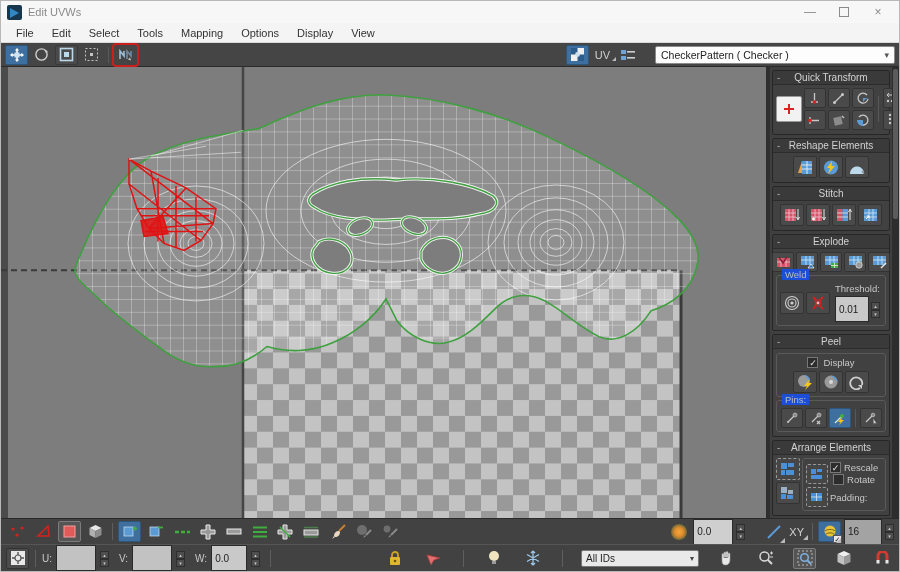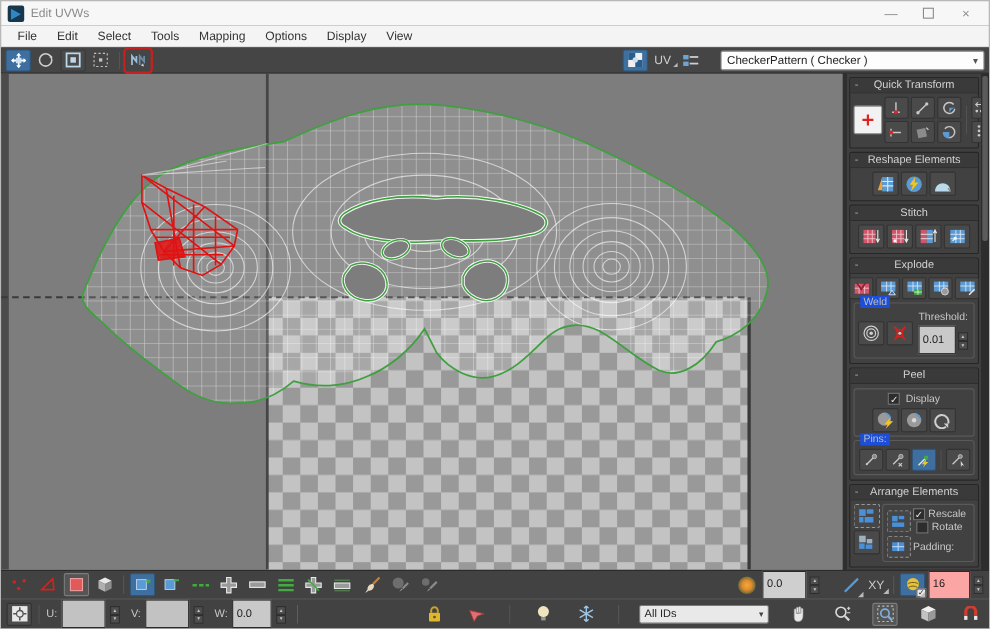--- a/index.html
+++ b/index.html
@@ -724,21 +724,21 @@
       </div>
       <div class="xy">XY</div>
       <div class="bsep"></div>
       <div class="bbtn bluebg corner" style="position:relative">
         <svg width="16" height="16" viewBox="0 0 16 16">
             <circle cx="8" cy="7" r="5.5" fill="#e8c23a"></circle>
             <path d="M3 7c2-2 8-2 10 0M4 10c2-1.6 6-1.6 8 0" stroke="#6f5a16" stroke-width=".9" fill="none"></path>
           </svg>
         <span class="checkover">✓</span>
       </div>
-      <div class="field" style="width:38px;background:#fca5a5">16</div>
+      <div class="field" style="width:38px;background:#a3a3a3">16</div>
       <div class="spin">
         <span>▴</span>
         <span>▾</span>
       </div>
     </div>
   </div>
 
   <div class="statusbar">
     <div class="bbtn" style="background:#4c4c4c;border-color:#333">
       <svg width="16" height="16" viewBox="0 0 16 16">

